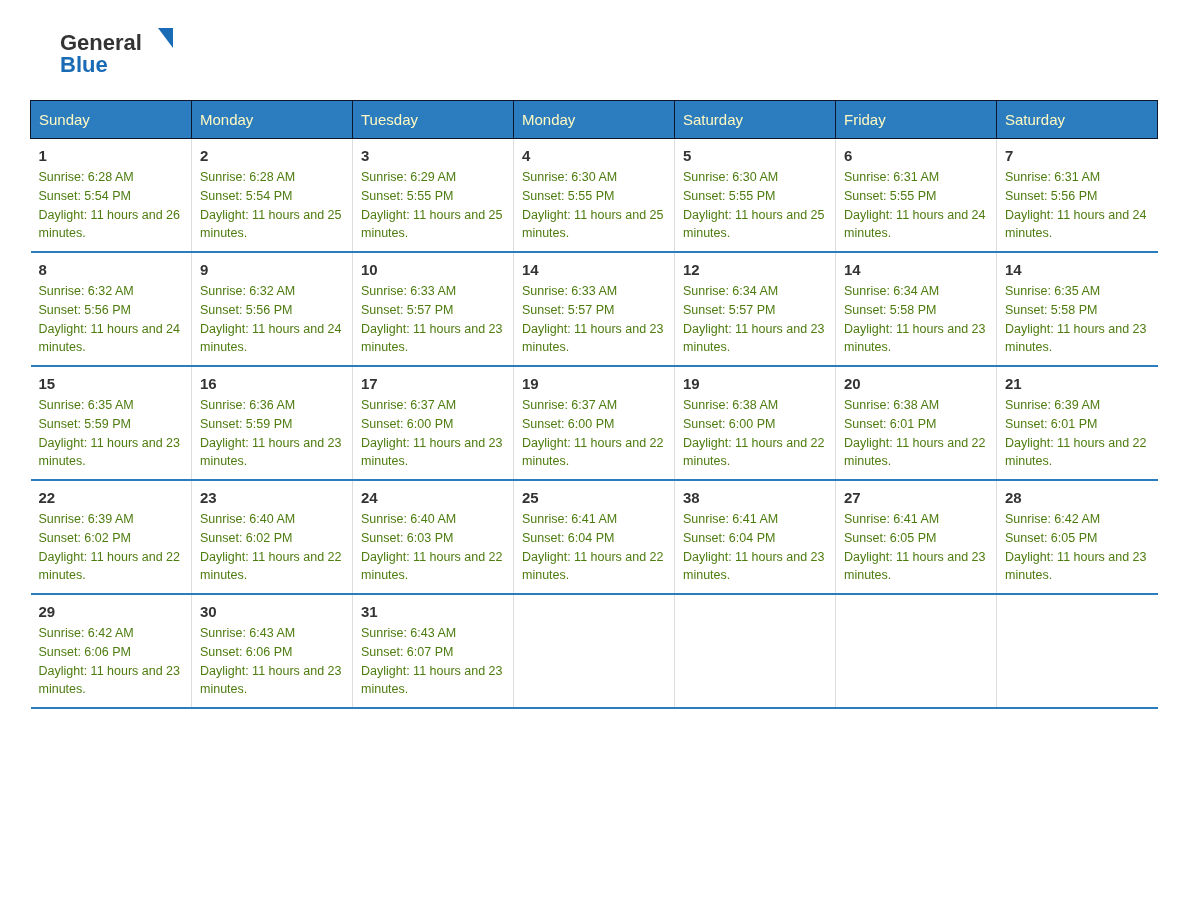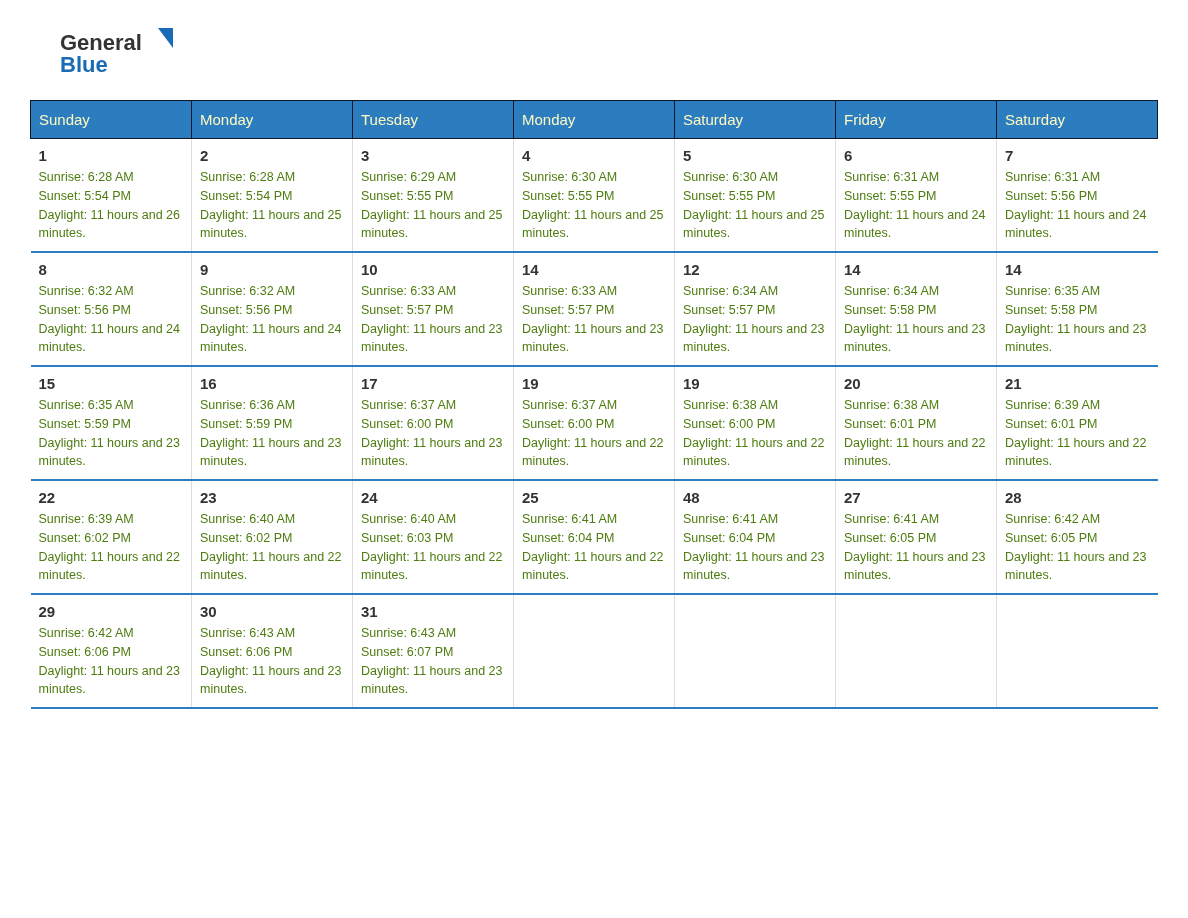--- a/index.html
+++ b/index.html
@@ -219,21 +219,21 @@
       </td>
         <td>
         <span class="day-num">24</span>
         <span class="day-info">Sunrise: 6:40 AM<br>Sunset: 6:03 PM<br>Daylight: 11 hours and 22 minutes.</span>
       </td>
         <td>
         <span class="day-num">25</span>
         <span class="day-info">Sunrise: 6:41 AM<br>Sunset: 6:04 PM<br>Daylight: 11 hours and 22 minutes.</span>
       </td>
         <td>
-        <span class="day-num">48</span>
+        <span class="day-num">38</span>
         <span class="day-info">Sunrise: 6:41 AM<br>Sunset: 6:04 PM<br>Daylight: 11 hours and 23 minutes.</span>
       </td>
         <td>
         <span class="day-num">27</span>
         <span class="day-info">Sunrise: 6:41 AM<br>Sunset: 6:05 PM<br>Daylight: 11 hours and 23 minutes.</span>
       </td>
         <td>
         <span class="day-num">28</span>
         <span class="day-info">Sunrise: 6:42 AM<br>Sunset: 6:05 PM<br>Daylight: 11 hours and 23 minutes.</span>
       </td>

